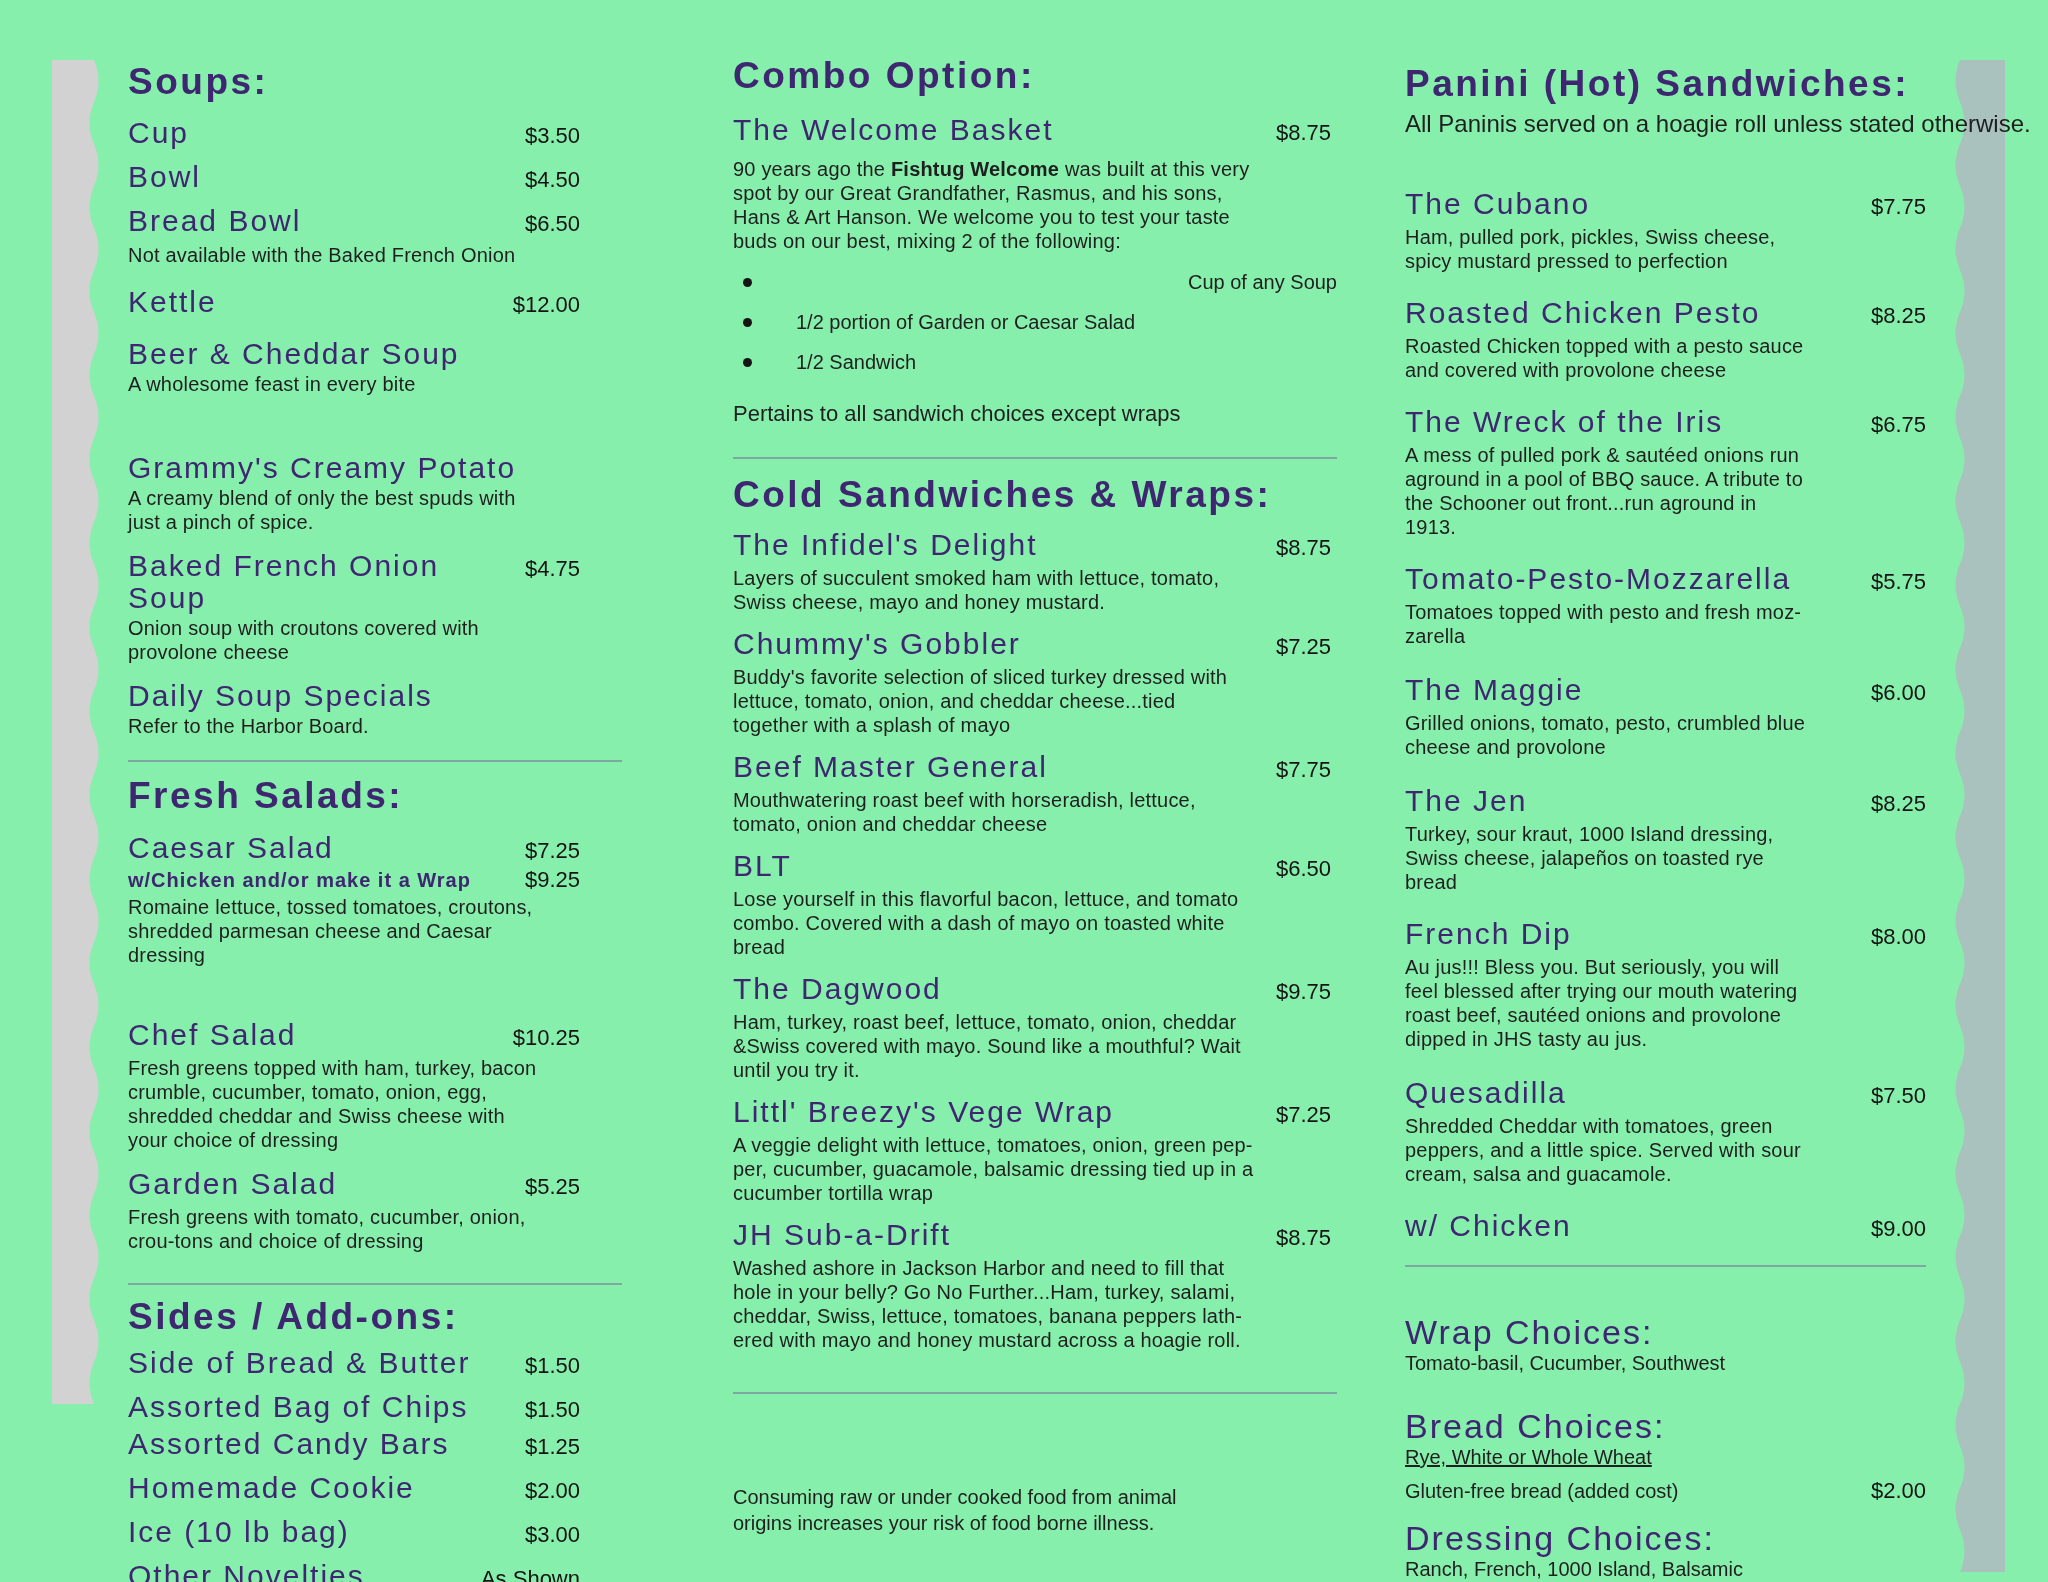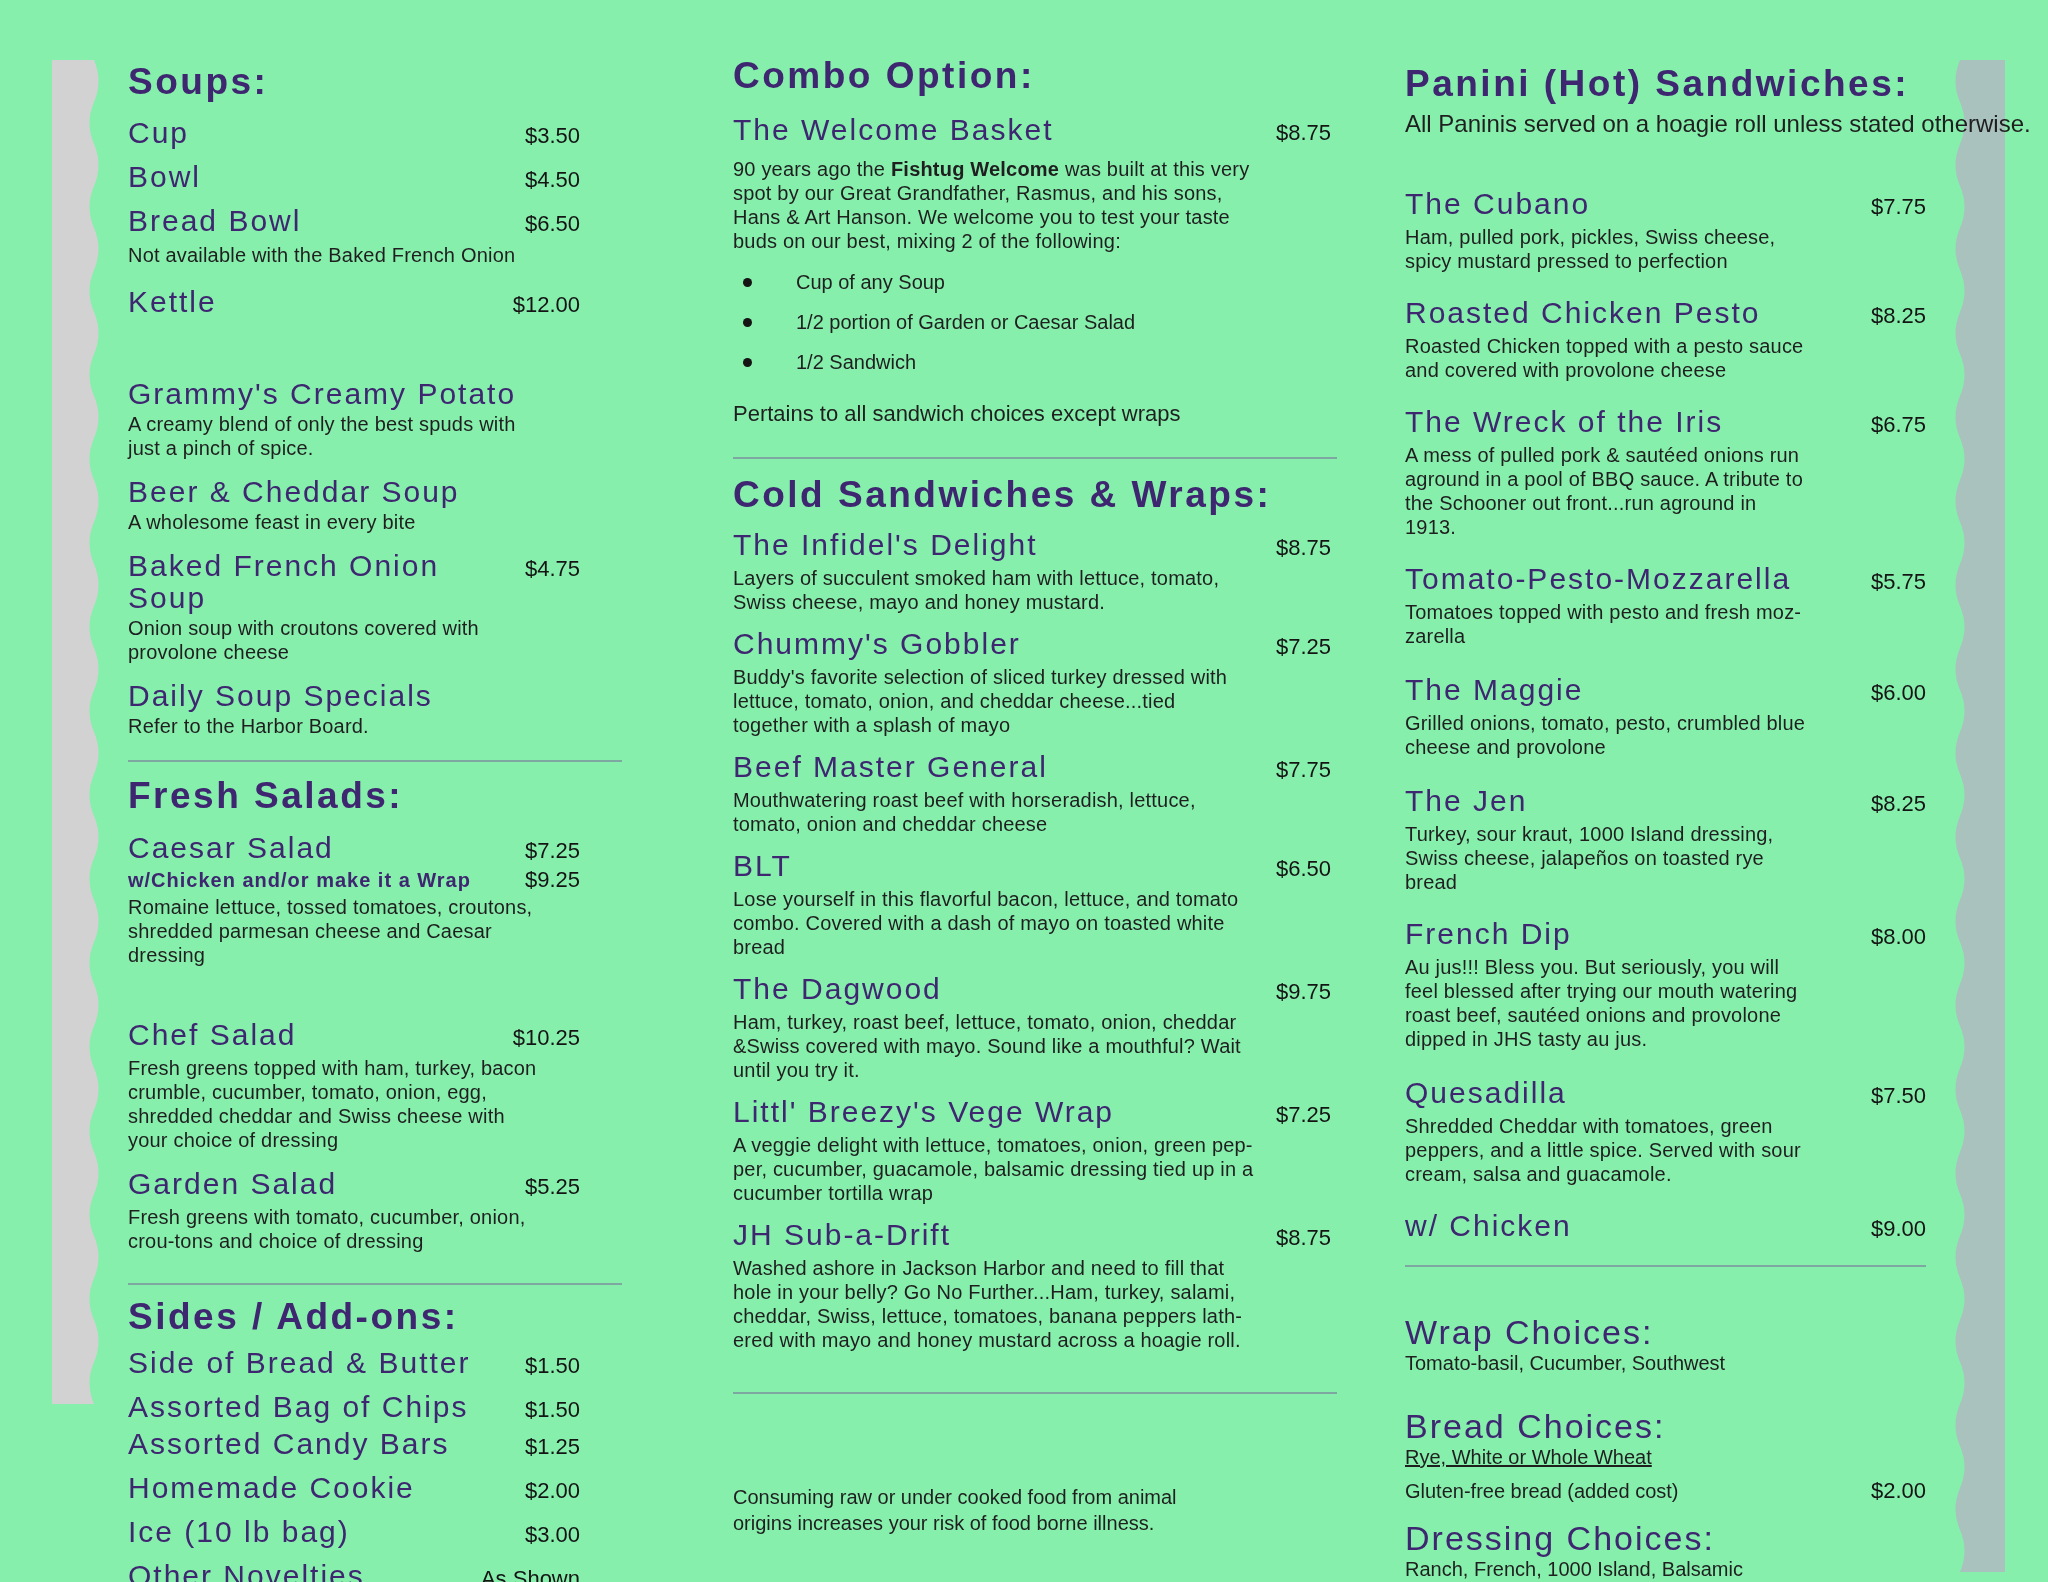--- a/index.html
+++ b/index.html
@@ -62,31 +62,31 @@
     <div class="srow" style="margin-top:7px;">
       <span class="iname">Bread Bowl</span>
       <span class="price">$6.50</span>
     </div>
     <div class="desc">Not available with the Baked French Onion</div>
     <div class="srow" style="margin-top:18px;">
       <span class="iname">Kettle</span>
       <span class="price">$12.00</span>
     </div>
 
+    <div style="margin-top:16px;">
+      <div class="line">
+        <span class="iname">Beer &amp; Cheddar Soup</span>
+      </div>
+      <div class="desc">A wholesome feast in every bite</div>
+    </div>
     <div style="margin-top:56px;">
       <div class="line">
         <span class="iname">Grammy's Creamy Potato</span>
       </div>
       <div class="desc">A creamy blend of only the best spuds with just a pinch of spice.</div>
-    </div>
-    <div style="margin-top:16px;">
-      <div class="line">
-        <span class="iname">Beer &amp; Cheddar Soup</span>
-      </div>
-      <div class="desc">A wholesome feast in every bite</div>
     </div>
     <div style="margin-top:16px;">
       <div class="line">
         <span class="iname">Baked French Onion Soup</span>
         <span class="price">$4.75</span>
       </div>
       <div class="desc">Onion soup with croutons covered with provolone cheese</div>
     </div>
     <div style="margin-top:16px;">
       <div class="line">
@@ -159,21 +159,21 @@
 
   <div class="col" id="col2">
     <div class="sec-title">Combo Option:</div>
 
     <div class="line" style="margin-top:16px;">
       <span class="iname">The Welcome Basket</span>
       <span class="price">$8.75</span>
     </div>
     <div class="desc" style="margin-top:8px;"><span>90 years ago the </span><b class="inlinebold">Fishtug Welcome</b><span> was built at this very spot by our Great Grandfather, Rasmus, and his sons, Hans &amp; Art Hanson.  We welcome you to test your taste buds on our best, mixing 2 of the following:</span></div>
 
-    <div class="bullet" style="margin-top:16px;">
+    <div class="bullet" style="margin-top:16px;justify-content:space-between;">
       <span class="dot"></span>
       <span class="btext">Cup of any Soup</span>
     </div>
     <div class="bullet" style="margin-top:14px;">
       <span class="dot"></span>
       <span class="btext">1/2 portion of Garden or Caesar Salad</span>
     </div>
     <div class="bullet" style="margin-top:14px;">
       <span class="dot"></span>
       <span class="btext">1/2 Sandwich</span>

